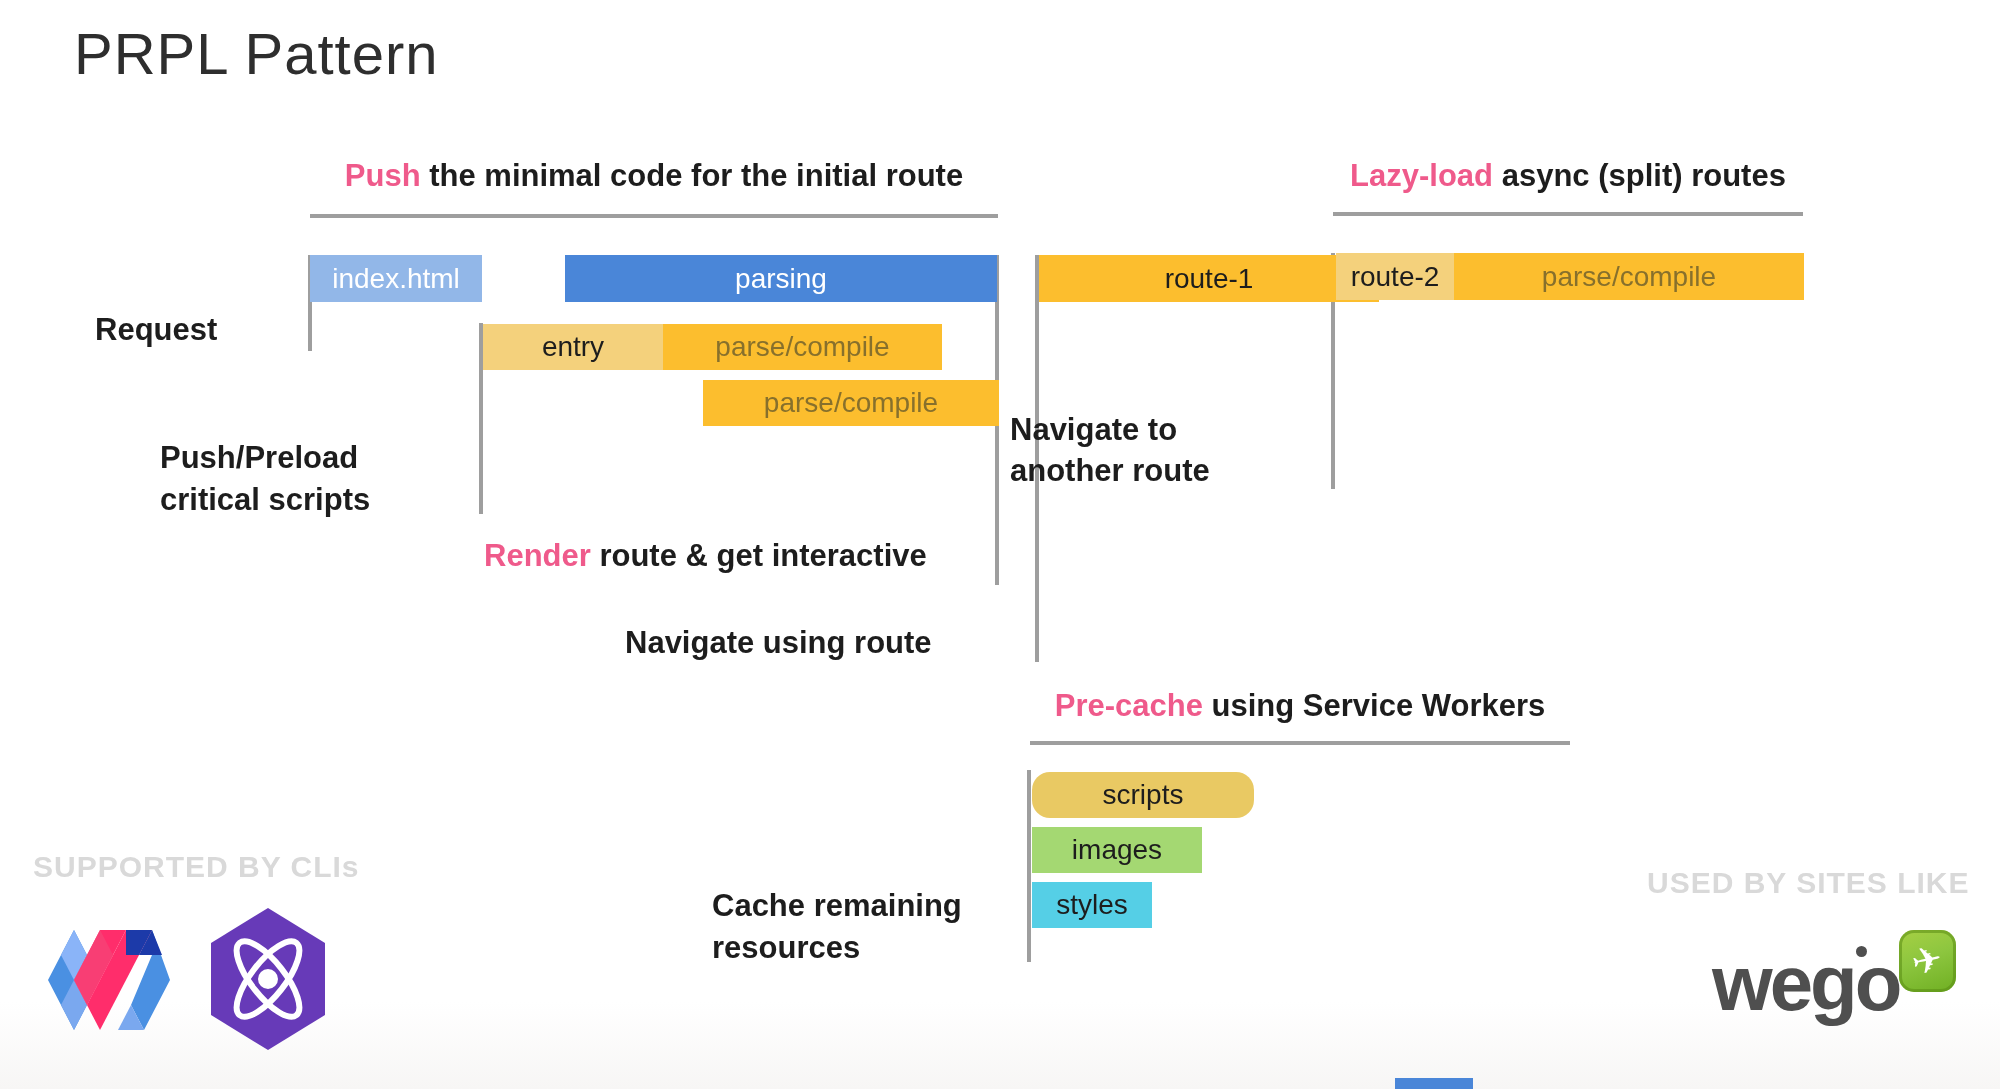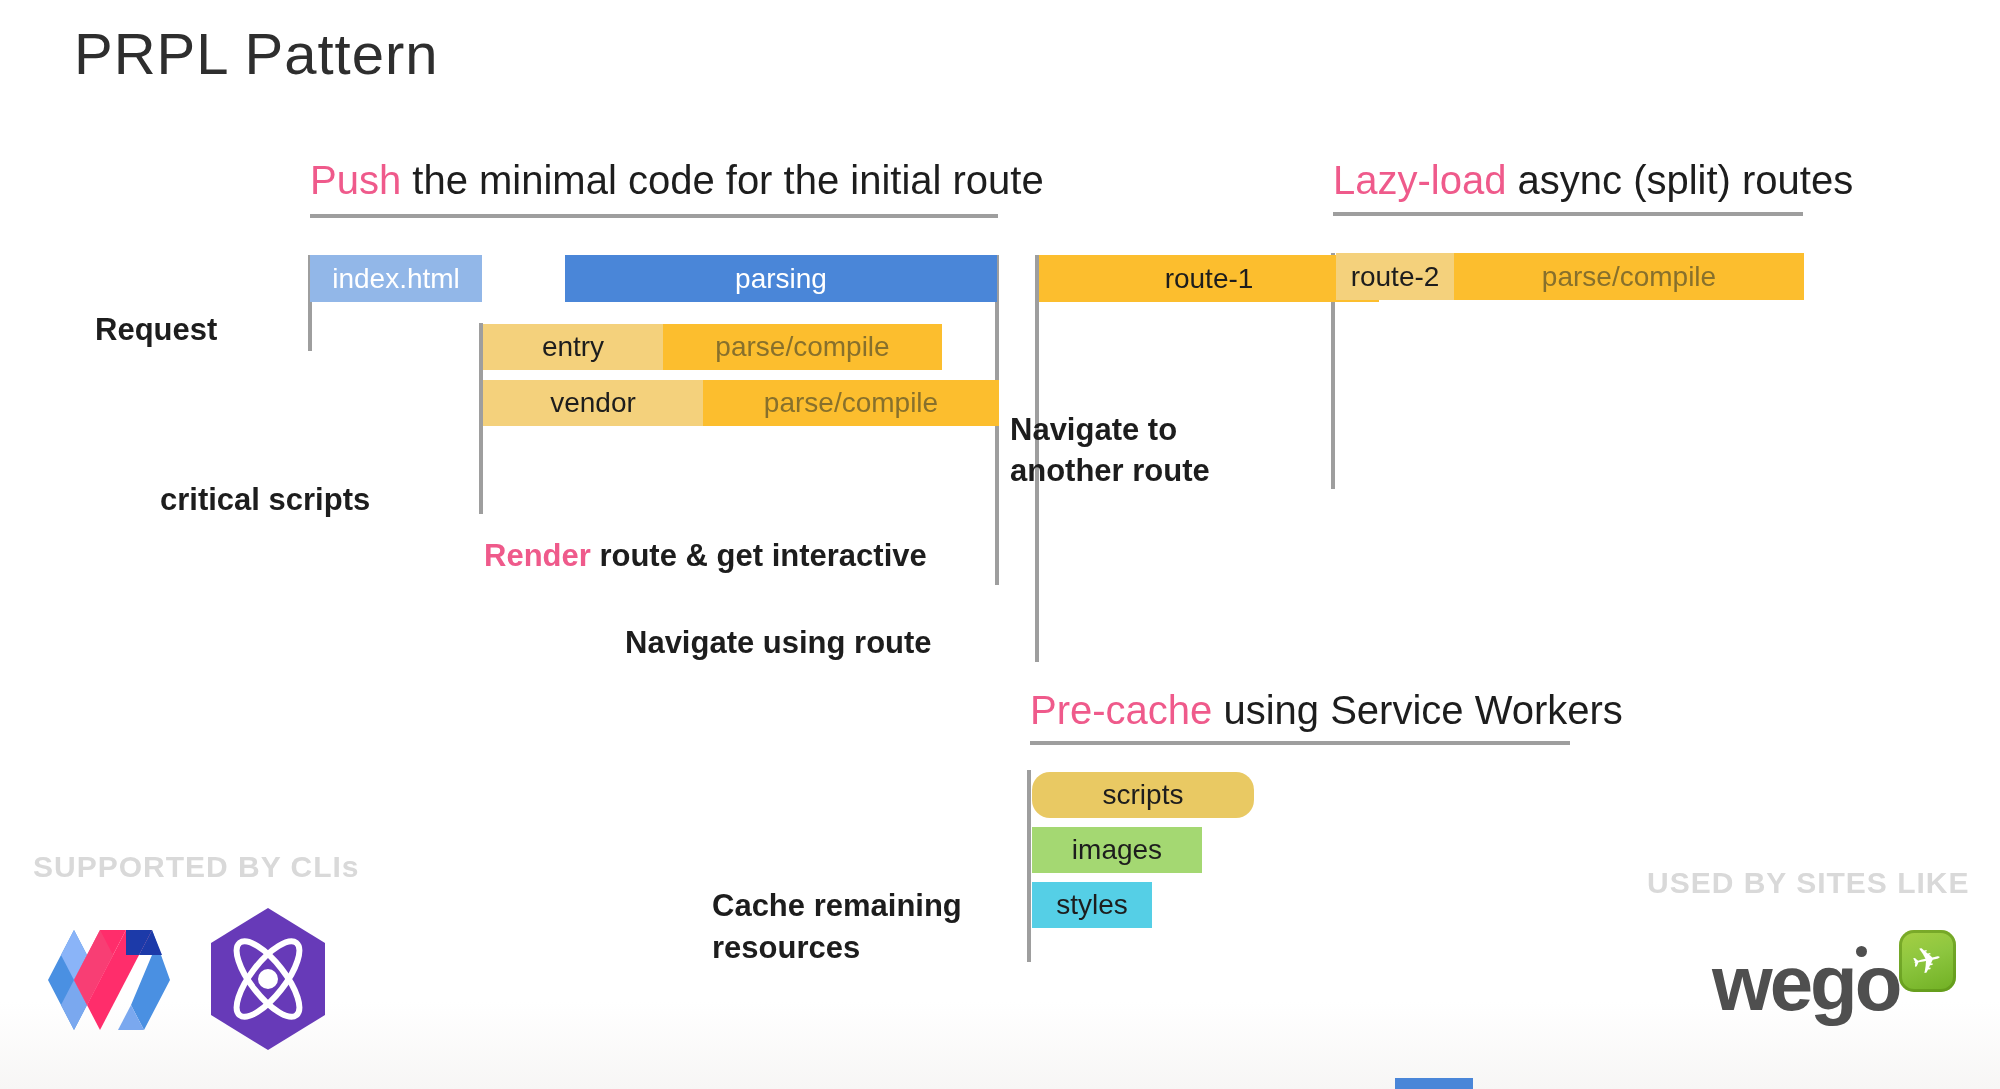--- a/index.html
+++ b/index.html
@@ -7,21 +7,21 @@
   body { font-family:"Liberation Sans", sans-serif; }
   .slide {
     position:relative; width:2000px; height:1089px;
     background:#ffffff; overflow:hidden;
     background:linear-gradient(#ffffff 0 92%, #f7f6f5 100%);
   }
   .title {
     position:absolute; left:42px; top:20px;
     font-size:58px; font-weight:300; color:#2e2e2e; letter-spacing:1px;margin-left:32px;
   }
-  .heading { position:absolute; font-size:40px; font-weight:400; color:#1d1d1d; text-align:left; white-space:nowrap; }
+  .heading { position:absolute; font-size:31px; font-weight:700; color:#1d1d1d; text-align:center; white-space:nowrap; }
   .accent { color:#ef5a8b; }
   .underline { position:absolute; height:4px; background:#9e9e9e; }
   .vline { position:absolute; width:4px; background:#9e9e9e; }
   .bar {
     position:absolute; height:47px; display:flex; align-items:center; justify-content:center;
     font-size:28px; color:#1d1d1d; white-space:nowrap;
   }
   .bar.white-text { color:#ffffff; }
   .bar.olive-text { color:#87702c; }
   .lbl { position:absolute; font-size:31px; font-weight:700; color:#1d1d1d; white-space:nowrap; }
@@ -77,27 +77,25 @@
 
   <div class="lbl right" style="left:95px; top:312px; width:200px;">Request</div>
 
   <div class="bar" style="left:483px; top:324px; width:180px; height:46px; background:#f4d17c;">
       <span>entry</span>
     </div>
   <div class="bar olive-text" style="left:663px; top:324px; width:279px; height:46px; background:#fcbe2e;">
       <span>parse/compile</span>
     </div>
 
-  <div class="bar" style="left:483px; top:380px; width:220px; height:46px; background:#f4d17c;">
-      <span>vendor</span>
-    </div>
   <div class="bar olive-text" style="left:703px; top:380px; width:296px; height:46px; background:#fcbe2e;">
       <span>parse/compile</span>
     </div>
 
+  <div class="lbl right" style="left:160px; top:440px; width:300px;">Push/Preload</div>
   <div class="lbl right" style="left:160px; top:482px; width:300px;">critical scripts</div>
 
   <div class="lbl right" style="left:484px; top:538px; width:500px;"><span class="accent">Render</span><span> route &amp; get interactive</span></div>
 
   <div class="lbl right" style="left:625px; top:625px; width:400px;">Navigate using route</div>
 
   <div class="lbl right" style="left:1010px; top:412px; width:300px;">Navigate to</div>
   <div class="lbl right" style="left:1010px; top:453px; width:300px;">another route</div>
 
   <div class="heading" style="left:1030px; top:688px; width:540px;"><span class="accent">Pre-cache</span><span> using Service Workers</span></div>

